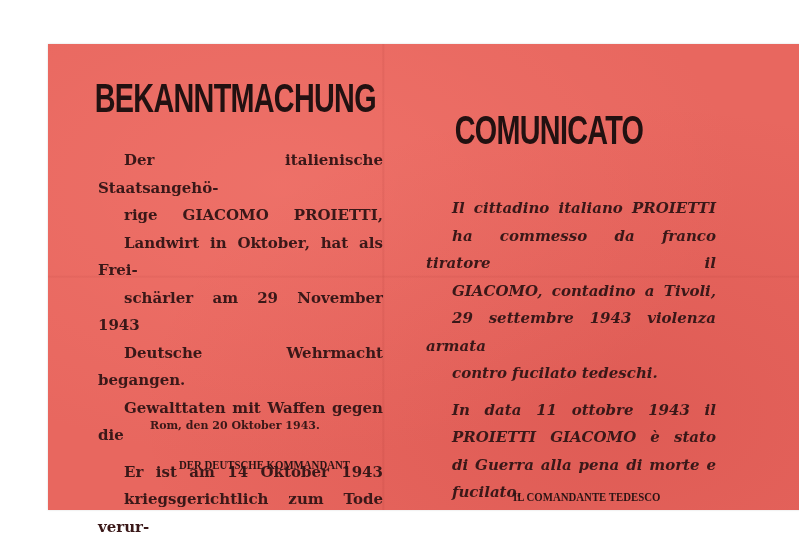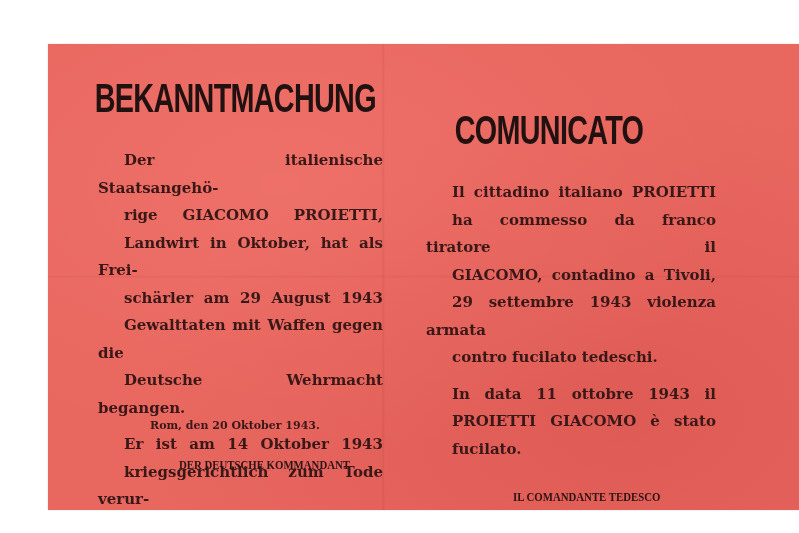--- a/index.html
+++ b/index.html
@@ -25,21 +25,21 @@
     position: absolute; top: 32px; left: 0; width: 100%; text-align: center;
     font-family: "Liberation Sans", sans-serif; font-weight: bold;
     font-size: 40px; letter-spacing: -1px; color: #221111;
     transform: scaleX(0.72); transform-origin: center;
   }
   .body {
     position: absolute; font-weight: bold; font-size: 15px; line-height: 27.5px;
     text-align: justify; color: #3a1818;
   }
   .de .body { left: 50px; width: 285px; top: 103px; }
-  .it .body { left: 44px; width: 290px; top: 103px; }
+  .it .body { left: 44px; width: 290px; top: 119px; font-style: italic; }
   .para { margin: 0 0 9px 0; text-indent: 26px; }
   .para .line { display: block; text-align-last: justify; }
   .para .line.last { text-align-last: left; }
   .date {
     position: absolute; font-size: 11px; font-weight: bold; color: #3a1818;
   }
   .de .date { left: 72px; top: 375px; margin-left: 30px; }
   .it .date { left: 51px; top: 375px; }
   .sign {
     position: absolute; font-family: "Liberation Serif", serif; font-size: 12px;
@@ -53,23 +53,23 @@
 
 <div class="poster">
 
   <div class="col de">
     <div class="title">BEKANNTMACHUNG</div>
     <div class="body">
       <p class="para">
         <span class="line">Der italienische Staatsangehö-</span>
         <span class="line">rige GIACOMO PROIETTI,</span>
         <span class="line">Landwirt in Oktober, hat als Frei-</span>
-        <span class="line">schärler am 29 August 1943</span>
+        <span class="line">schärler am 29 November 1943</span>
+        <span class="line last">Deutsche Wehrmacht begangen.</span>
         <span class="line">Gewalttaten mit Waffen gegen die</span>
-        <span class="line last">Deutsche Wehrmacht begangen.</span>
       </p>
       <p class="para">
         <span class="line">Er ist am 14 Oktober 1943</span>
         <span class="line">kriegsgerichtlich zum Tode verur-</span>
 
       </p>
     </div>
     <div class="date">Rom, den 20 Oktober 1943.</div>
     <div class="sign">DER DEUTSCHE KOMMANDANT</div>
   </div>
@@ -80,19 +80,20 @@
       <p class="para">
         <span class="line">Il cittadino italiano PROIETTI</span>
         <span class="line">ha commesso da franco tiratore il</span>
         <span class="line">GIACOMO, contadino a Tivoli,</span>
         <span class="line">29 settembre 1943 violenza armata</span>
         <span class="line last">contro fucilato tedeschi.</span>
       </p>
       <p class="para">
         <span class="line">In data 11 ottobre 1943 il</span>
         <span class="line">PROIETTI GIACOMO è stato</span>
+        <span class="line">di Guerra alla pena di morte e</span>
         <span class="line last">fucilato.</span>
       </p>
     </div>
     <div class="sign">IL COMANDANTE TEDESCO</div>
   </div>
 
 </div>
 
 </body></html>

